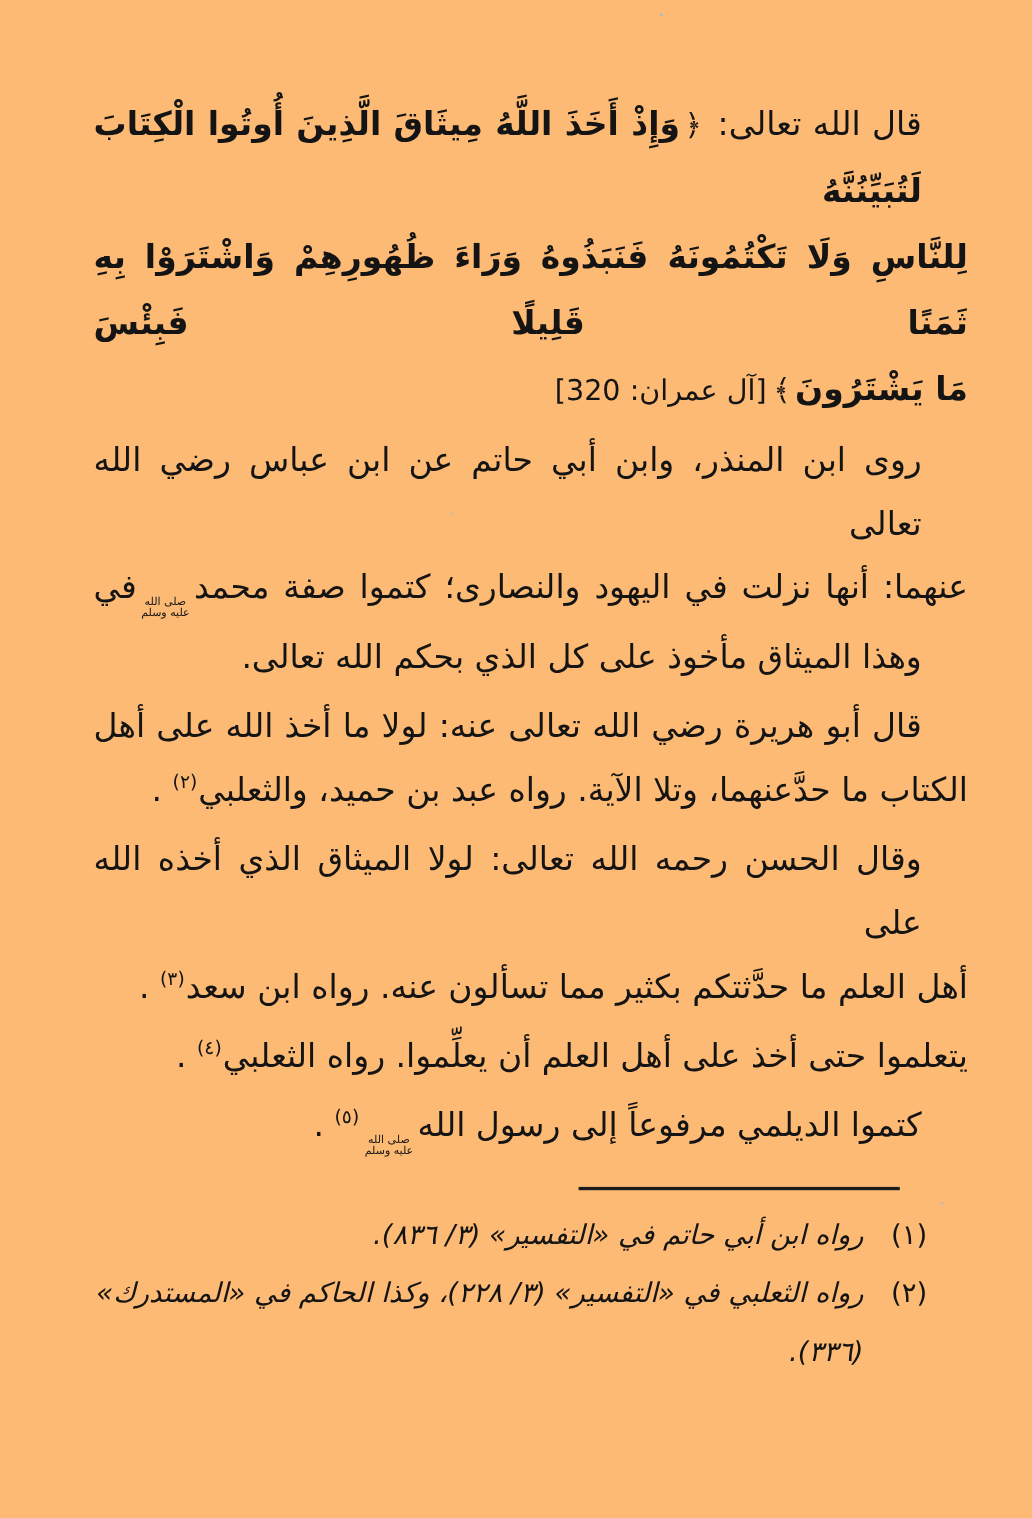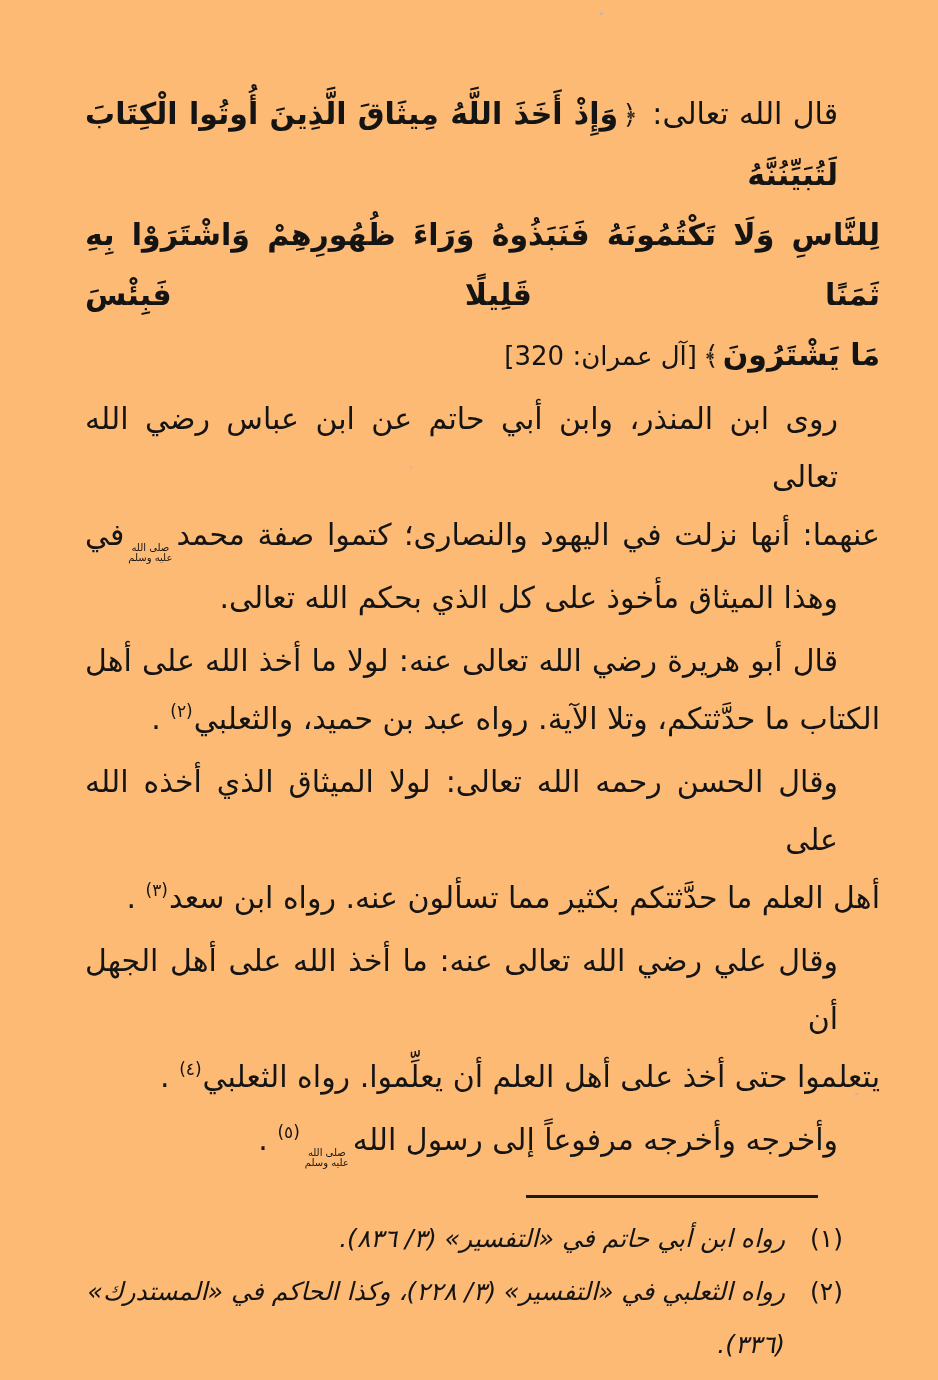--- a/index.html
+++ b/index.html
@@ -113,41 +113,40 @@
         </div>
       </div>
 
       <div class="para">
         <div class="line first endline">وهذا الميثاق مأخوذ على كل الذي بحكم الله تعالى.</div>
       </div>
 
       <div class="para">
         <div class="line first just">قال أبو هريرة رضي الله تعالى عنه: لولا ما أخذ الله على أهل</div>
         <div class="line endline">
-          <span>الكتاب ما حدَّثتكم، وتلا الآية. رواه عبد بن حميد، والثعلبي</span><sup class="fnref">(٢)</sup><span class="tail"> .</span>
+          <span>الكتاب ما حدَّعنهما، وتلا الآية. رواه عبد بن حميد، والثعلبي</span><sup class="fnref">(٢)</sup><span class="tail"> .</span>
         </div>
       </div>
 
       <div class="para">
         <div class="line first just">وقال الحسن رحمه الله تعالى: لولا الميثاق الذي أخذه الله على</div>
         <div class="line endline">
           <span>أهل العلم ما حدَّثتكم بكثير مما تسألون عنه. رواه ابن سعد</span><sup class="fnref">(٣)</sup><span class="tail"> .</span>
         </div>
       </div>
 
       <div class="para">
-        <div class="line first just">وقال علي رضي الله تعالى عنه: ما أخذ الله على أهل الجهل أن</div>
         <div class="line endline">
           <span>يتعلموا حتى أخذ على أهل العلم أن يعلِّموا. رواه الثعلبي</span><sup class="fnref">(٤)</sup><span class="tail"> .</span>
         </div>
       </div>
 
       <div class="para">
         <div class="line first endline">
-          <span>وأخرجه وأخرجه مرفوعاً إلى رسول الله</span><span class="pbuh">
+          <span>كتموا الديلمي مرفوعاً إلى رسول الله</span><span class="pbuh">
               <span>صلى الله</span>
               <span>عليه وسلم</span>
             </span><sup class="fnref">(٥)</sup><span class="tail"> .</span>
         </div>
       </div>
 
     </section>
 
     <section class="footnotes">
       <div class="fn-separator"></div>

